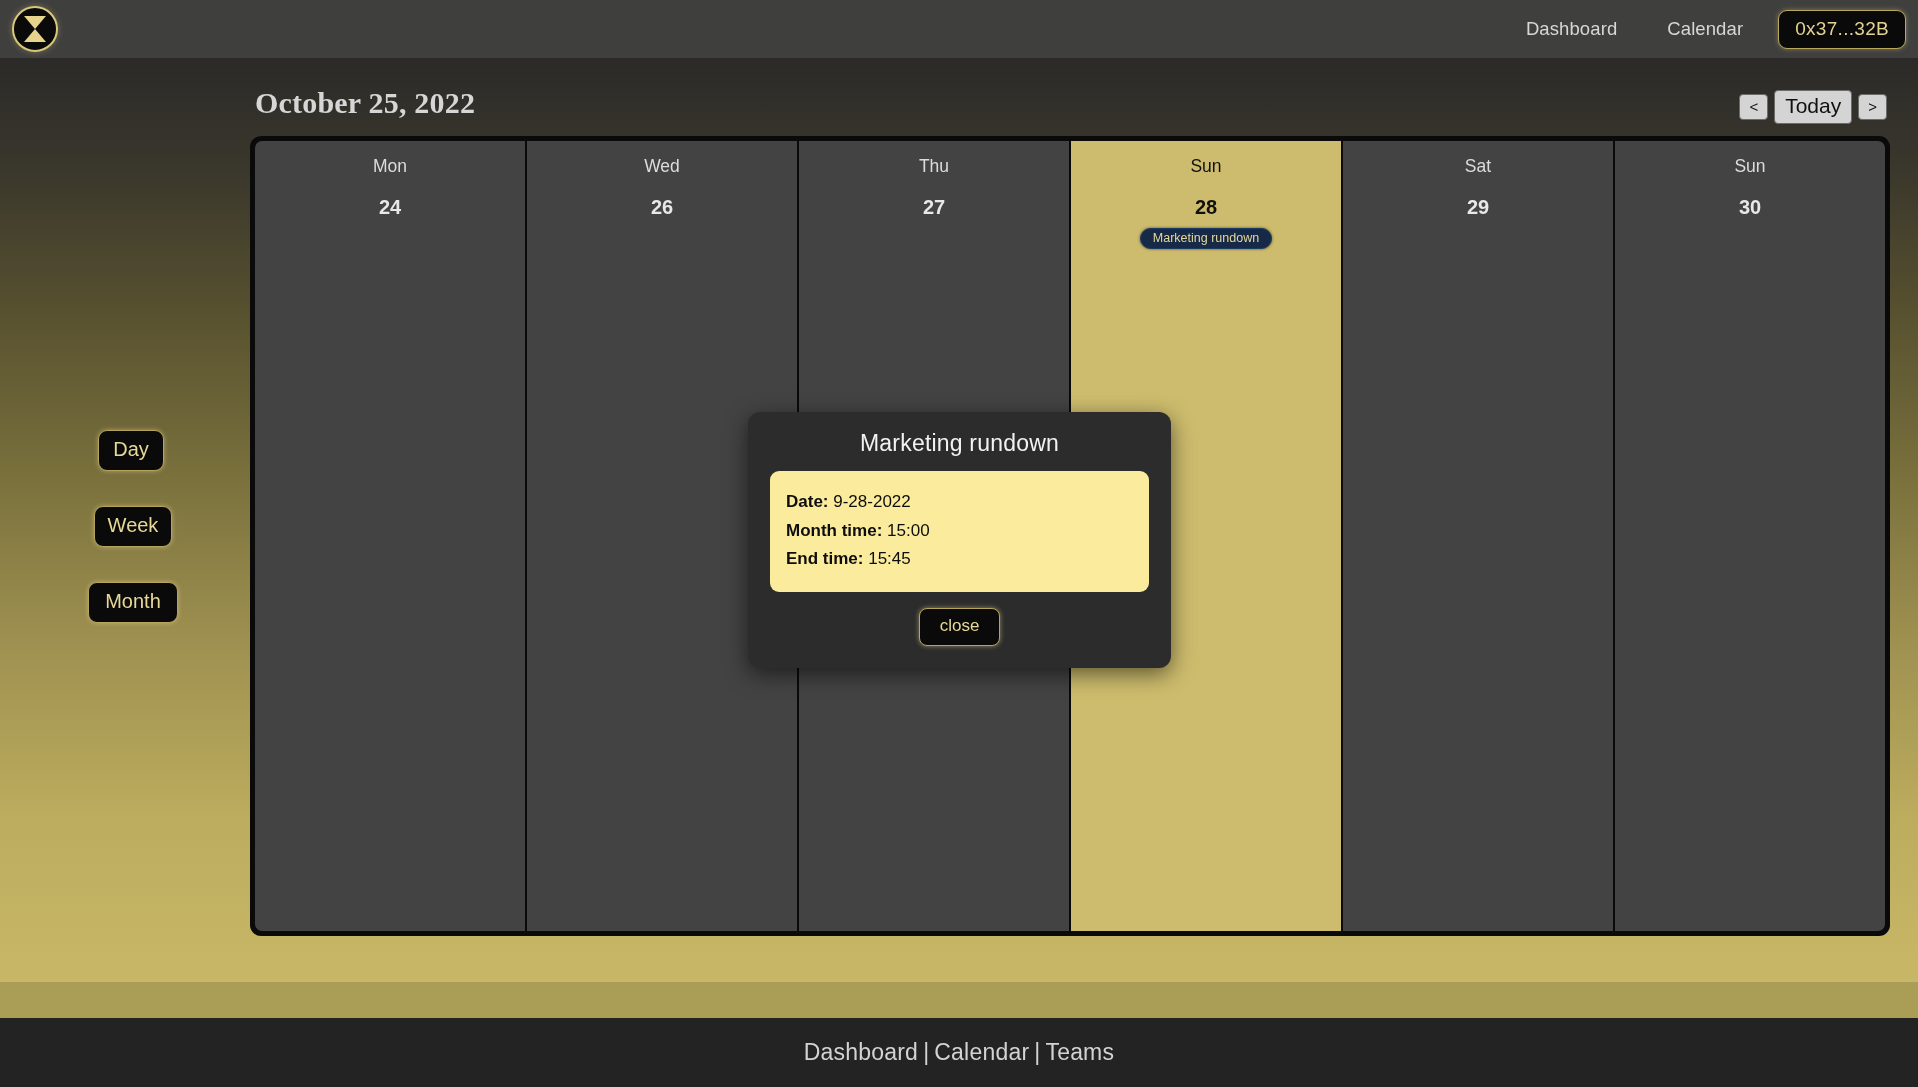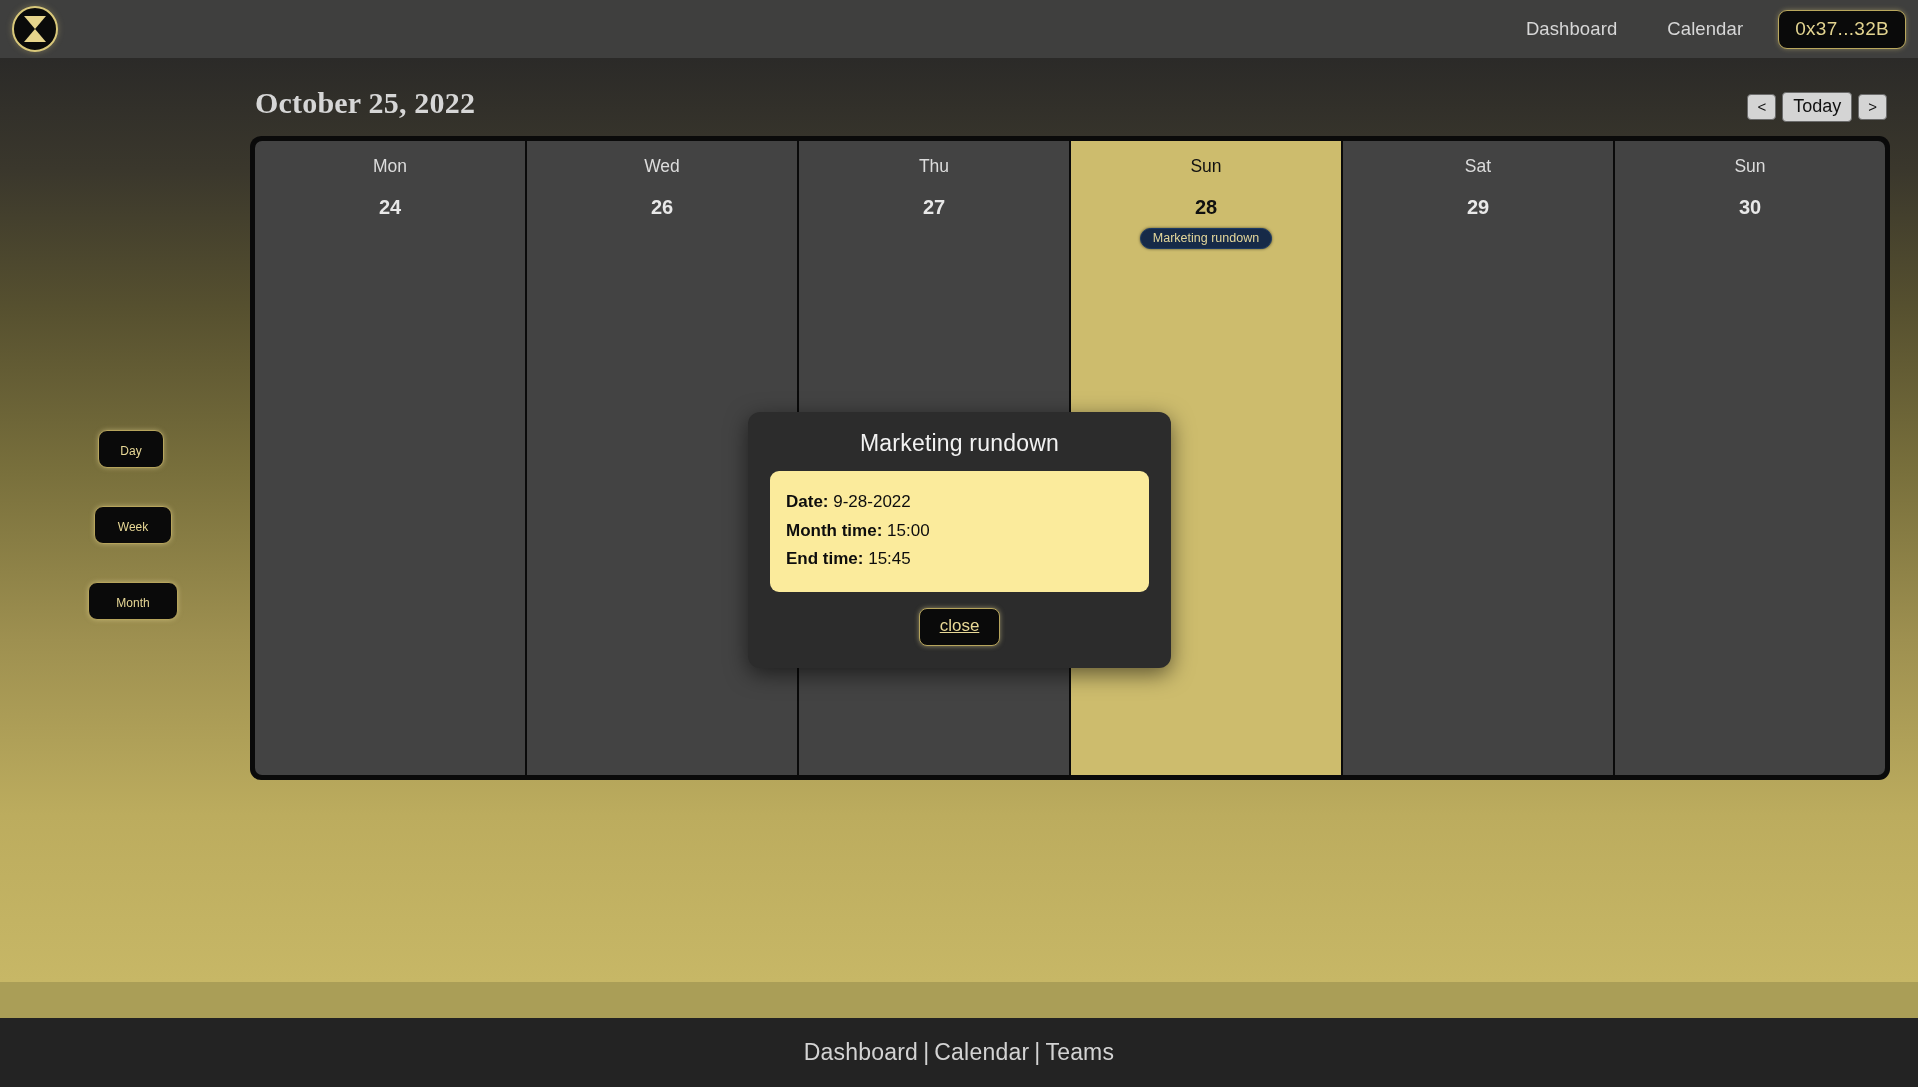--- a/index.html
+++ b/index.html
@@ -127,22 +127,22 @@
     height: 924px;
     z-index: 10;
   }
 
   .view-btn {
     position: absolute;
     background: #0a0a0a;
     color: #e8d896;
     border: 1.5px solid #b6a45c;
     border-radius: 9px;
-    font-size: 12px;
-    padding: 13px 0 9px;
+    font-size: 20px;
+    padding: 7px 0 9px;
     text-align: center;
     cursor: pointer;
     box-shadow: 0 0 5px rgba(232,216,150,0.5);
     font-family: "Liberation Sans", sans-serif;
   }
 
   .view-btn.day   { left: 98px; top: 372px; width: 66px; }
   .view-btn.week  { left: 94px; top: 448px; width: 78px; }
   .view-btn.month { left: 88px; top: 524px; width: 90px; }
 
@@ -178,28 +178,28 @@
     background: #d4d4d4;
     border: 1px solid #6b6b6b;
     border-radius: 4px;
     color: #101010;
     font-size: 15px;
     padding: 3px 9px 4px;
     cursor: pointer;
     font-family: "Liberation Sans", sans-serif;
     line-height: 1.15;
   }
-  .nav-btn.today { font-size: 18px; padding: 3px 10px 5px; }
+  .nav-btn.today { font-size: 21px; padding: 3px 10px 5px; }
 
   .calendar {
     position: absolute;
     left: 250px;
     top: 136px;
     width: 1640px;
-    height: 644px;
+    height: 800px;
     background: #0a0a0a;
     border-radius: 11px;
     padding: 5px;
     z-index: 11;
   }
 
   .cal-grid {
     width: 100%;
     height: 100%;
     display: flex;
@@ -294,21 +294,20 @@
   .close-btn {
     background: #0a0a0a;
     color: #e8d896;
     border: 1.5px solid #b6a45c;
     border-radius: 8px;
     font-size: 17px;
     padding: 7px 20px 9px;
     cursor: pointer;
     box-shadow: 0 0 5px rgba(232,216,150,0.55);
     font-family: "Liberation Sans", sans-serif;
-    text-decoration: underline;
   }
 
   
   .footer {
     position: absolute;
     left: 0;
     top: 1018px;
     width: 1918px;
     height: 69px;
     background: #232323;

